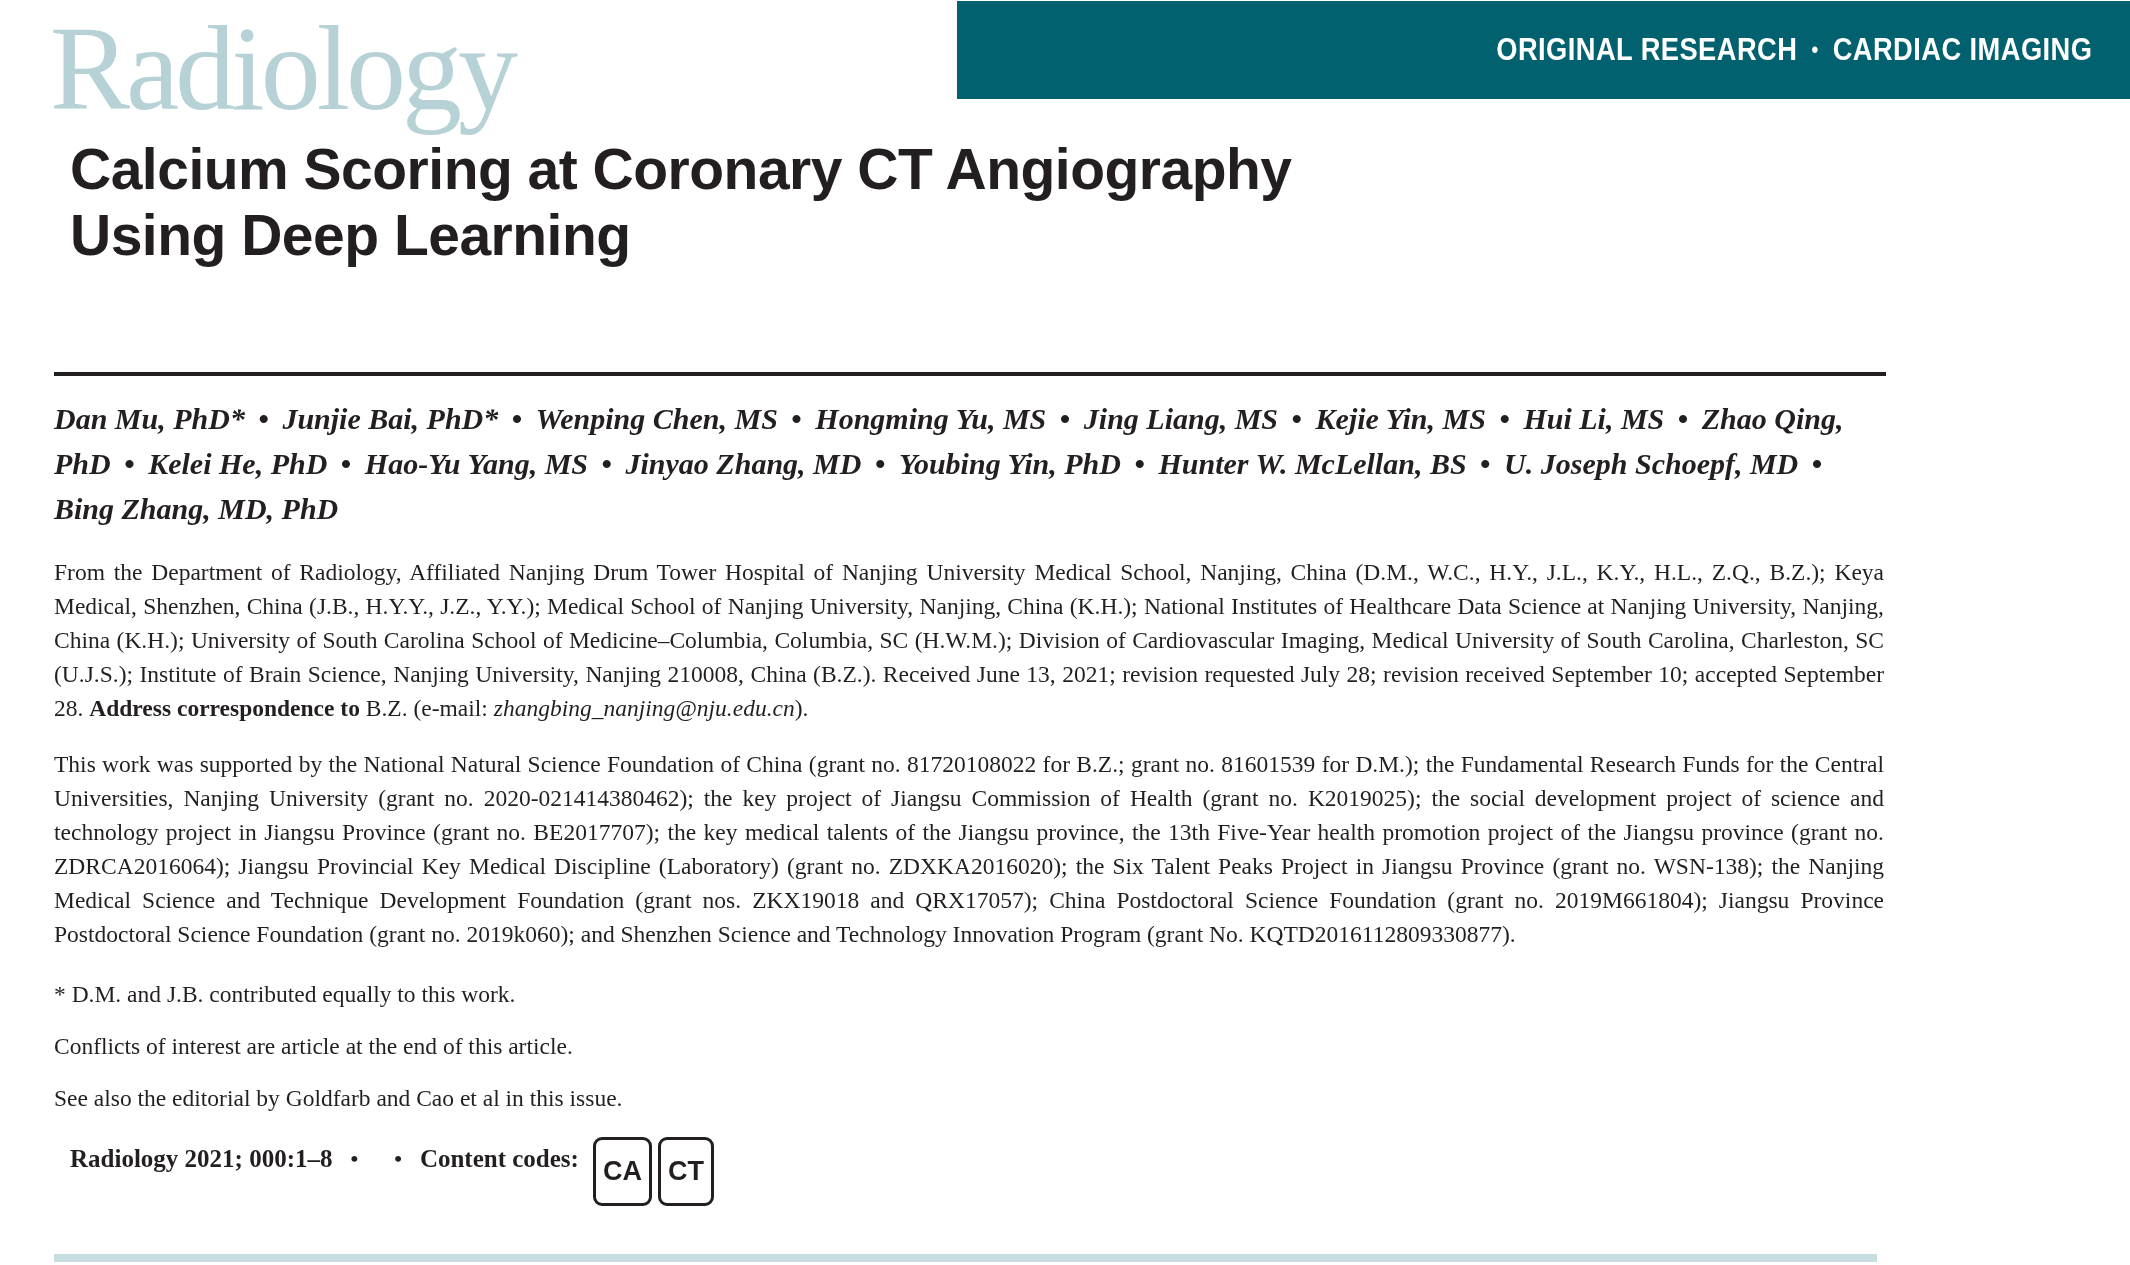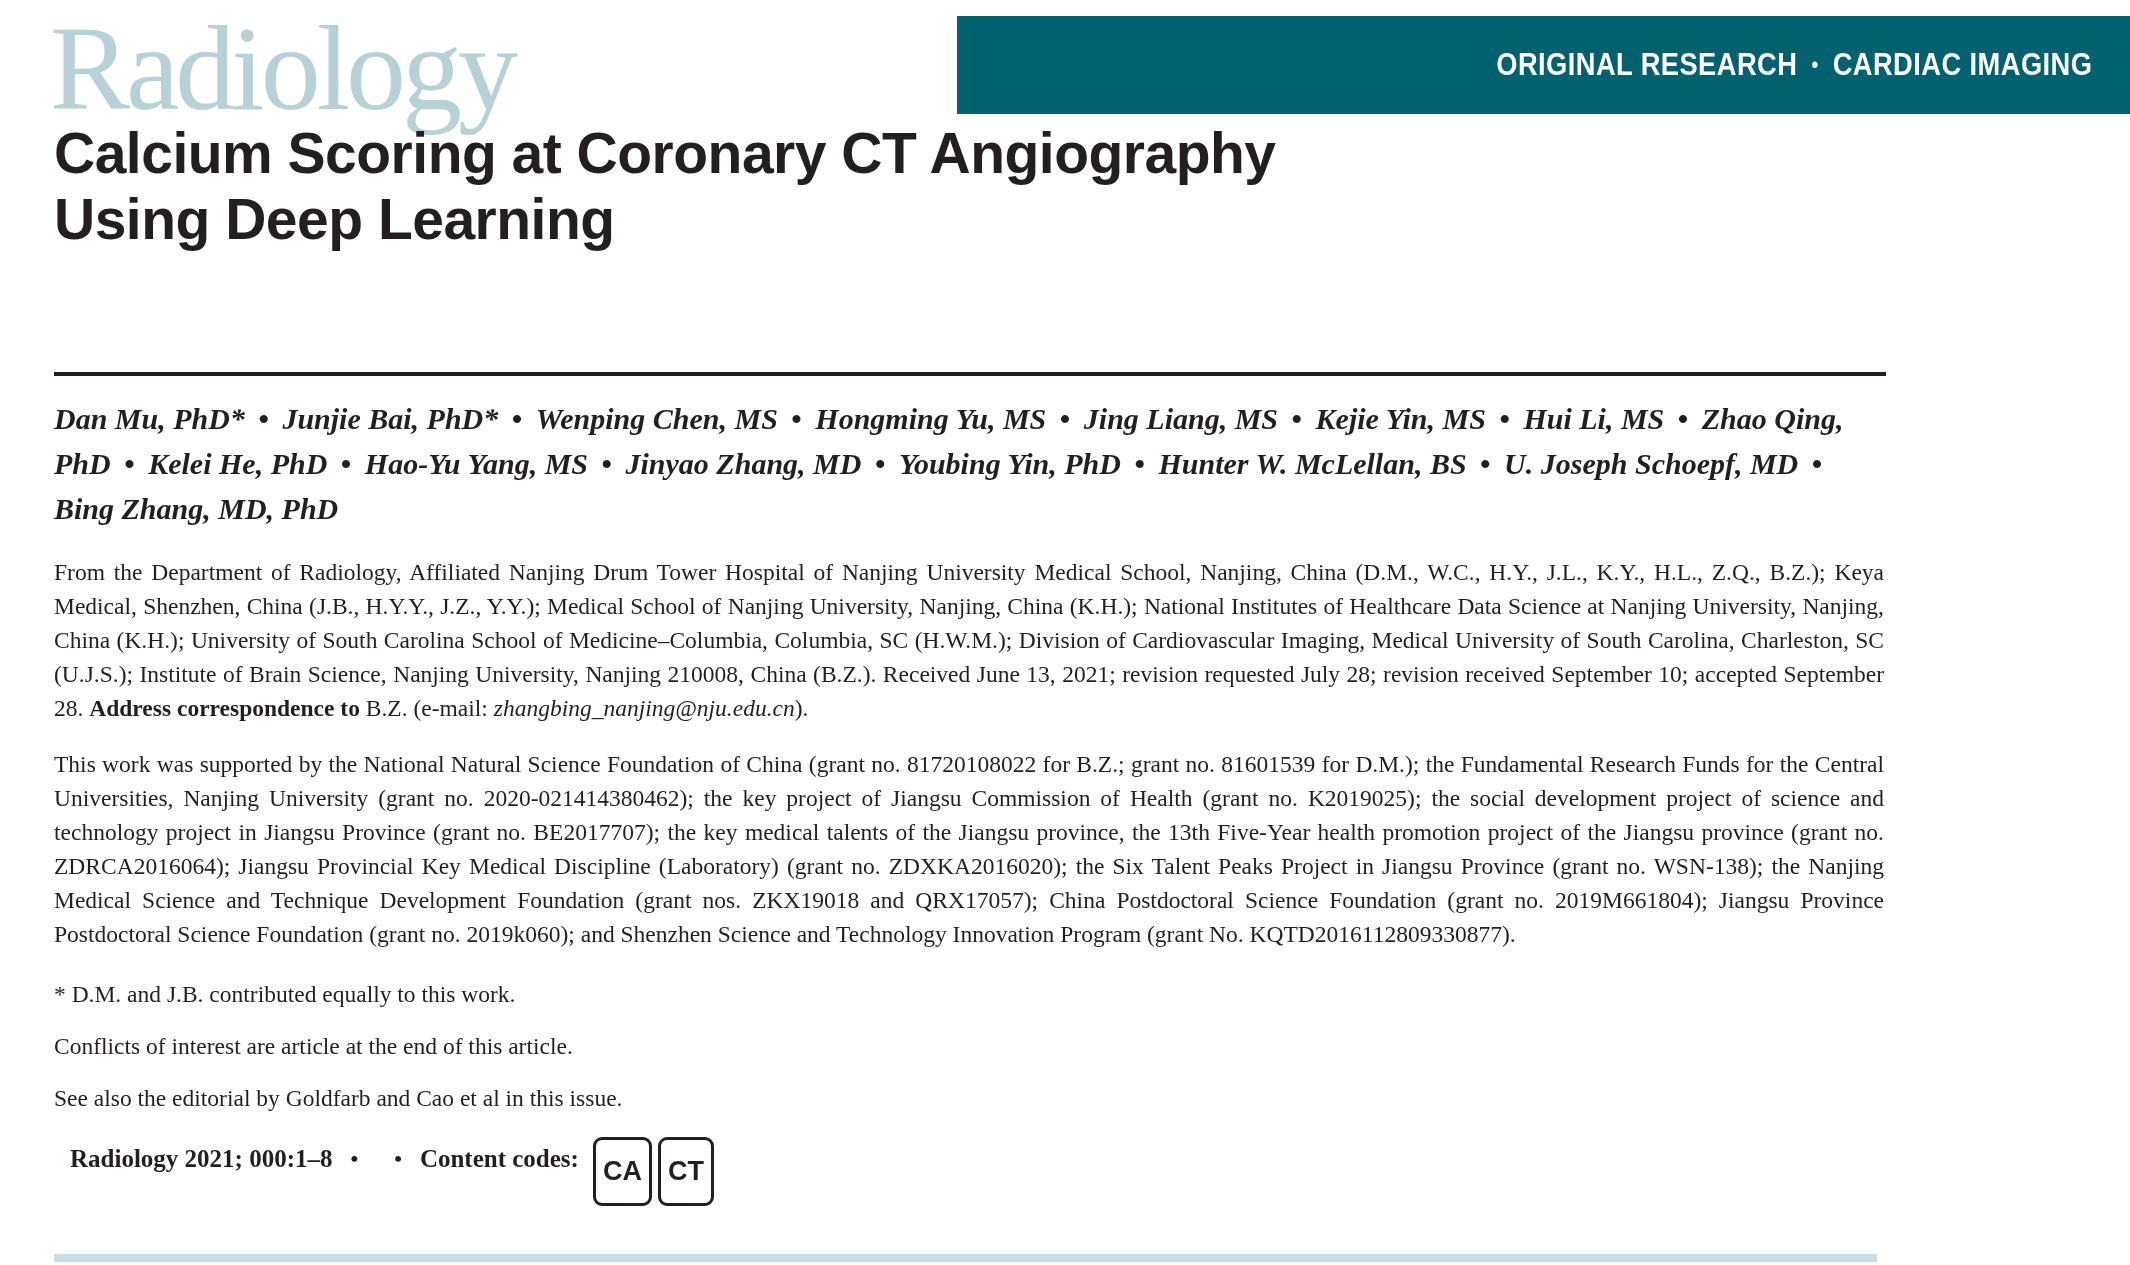--- a/index.html
+++ b/index.html
@@ -10,40 +10,40 @@
     --paper-white:#ffffff;
   }
   html,body{margin:0;padding:0;}
   body{
     width:2130px;height:1265px;position:relative;overflow:hidden;
     background:var(--paper-white);
     color:var(--ink);
     font-family:"Liberation Serif", serif;
   }
   .banner{
-    position:absolute;top:16px;left:957px;right:0;height:98px;
+    position:absolute;top:1px;left:957px;right:0;height:98px;
     background:var(--banner-teal);
     display:flex;align-items:center;justify-content:flex-end;
     padding-right:38px;box-sizing:border-box;
     color:#fff;font-family:"Liberation Sans", sans-serif;font-weight:bold;
     font-size:31px;white-space:nowrap;
   }
   .banner-inner{display:flex;align-items:center;transform:scaleX(0.88);transform-origin:right center;letter-spacing:0.5px;}
   .banner-bullet{font-size:22px;margin:0 16px;line-height:1;}
   .logo{
     position:absolute;top:6px;left:50px;
     font-family:"Liberation Serif", serif;
     font-size:120px;line-height:1.05;letter-spacing:-4px;
     color:var(--logo-blue);
   }
   .title{
     position:absolute;top:120px;left:54px;width:1900px;
     font-family:"Liberation Sans", sans-serif;font-weight:bold;
     font-size:57px;line-height:66px;letter-spacing:-0.5px;
-    color:var(--ink);margin:0;
+    color:var(--ink);margin:16px;
   }
   .byline-rule{
     position:absolute;top:372px;left:54px;width:1832px;height:4px;
     background:var(--ink);
   }
   .content{
     position:absolute;top:396px;left:54px;width:1832px;
   }
   .authors{
     margin:0 0 24px 0;

